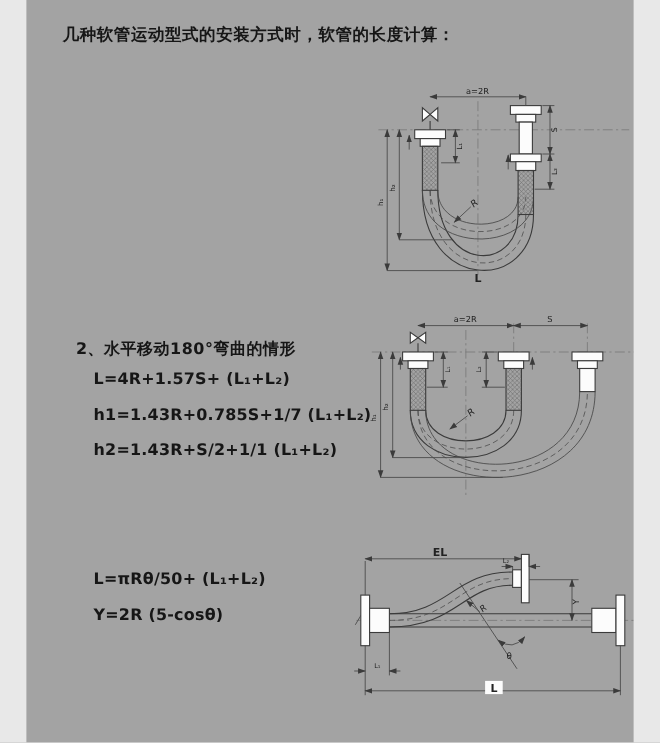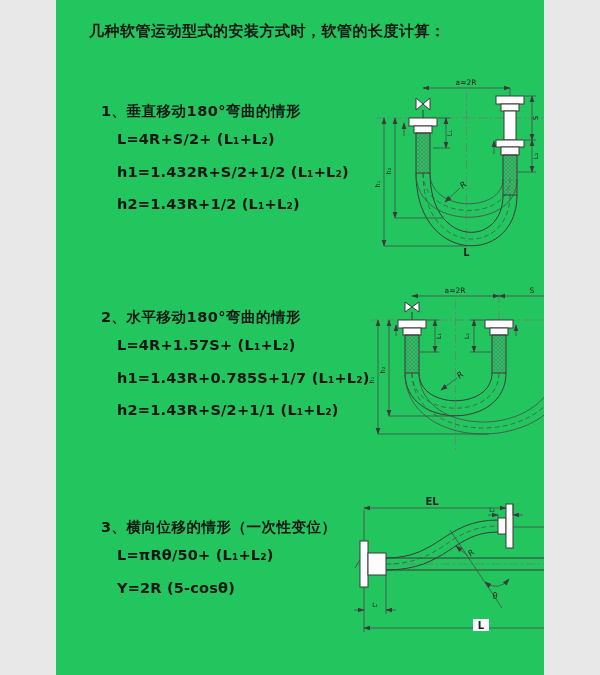--- a/index.html
+++ b/index.html
@@ -1,17 +1,17 @@
 <!DOCTYPE html>
 <html><head>
 <meta charset="utf-8">
 <style>
   html,body { margin:0; padding:0; background:#e8e8e8; }
   .page {
-    position:relative; width:488px; height:675px; background:#22c55e;
+    position:relative; width:552px; height:675px; background:#a3a3a3;
     font-family:"DejaVu Sans","Liberation Sans",sans-serif; color:#161616;
     overflow:hidden; margin:0 auto;
   }
   .doc-title {
     position:absolute; left:33px; top:22px; font-size:15px; font-weight:700;
     letter-spacing:0.5px; white-space:nowrap;
   }
   .sec { position:absolute; left:45px; width:268px; }
   .sec-heading { font-size:14.5px; font-weight:700; letter-spacing:0.5px; margin:0 0 9px 0; white-space:nowrap; }
   .formula { font-size:14.5px; font-weight:600; letter-spacing:0.2px; margin:0 0 13.5px 16px; line-height:19px; white-space:nowrap; }
@@ -25,26 +25,20 @@
   .dash { stroke:#4a4a4a; stroke-width:0.7; fill:none; stroke-dasharray:5 3; }
   .fit  { stroke:#3b3b3b; stroke-width:1; fill:#fcfcfc; }
 </style>
 </head>
 <body>
 
 <div class="page">
 
   <div class="doc-title">几种软管运动型式的安装方式时，软管的长度计算：</div>
 
-  <div class="sec" style="top:102px">
-    <div class="sec-heading">1、垂直移动180°弯曲的情形</div>
-    <div class="formula">L=4R+S/2+ (L₁+L₂)</div>
-    <div class="formula">h1=1.432R+S/2+1/2 (L₁+L₂)</div>
-    <div class="formula">h2=1.43R+1/2 (L₁+L₂)</div>
-  </div>
 
   <svg class="diag" style="left:312px; top:76px" width="275" height="182" viewBox="0 0 275 182">
     <defs>
       <marker id="ar1" viewBox="0 0 10 10" refX="9" refY="5" markerWidth="9" markerHeight="9" orient="auto-start-reverse">
         <path d="M0,1.5 L10,5 L0,8.5 z" fill="#3b3b3b"></path>
       </marker>
       <pattern id="hx1" width="4" height="4" patternUnits="userSpaceOnUse">
         <path d="M0,4 L4,0 M0,0 L4,4" stroke="#6a6a6a" stroke-width="0.5"></path>
       </pattern>
     </defs>
@@ -212,21 +206,20 @@
       <text x="23" y="84" font-size="6.5" text-anchor="middle" transform="rotate(-90 23 84)">h₂</text>
     </g>
 
     <g>
       <path class="dim" d="M95,92 L79,104" marker-end="url(#ar2)"></path>
       <text x="100" y="91" font-size="8.5" font-style="italic" text-anchor="middle" transform="rotate(-40 100 91)">R</text>
     </g>
   </svg>
 
   <div class="sec" style="top:518px">
-    <div class="sec-heading">3、横向位移的情形（一次性变位）</div>
     <div class="formula">L=πRθ/50+ (L₁+L₂)</div>
     <div class="formula">Y=2R (5-cosθ)</div>
   </div>
 
   <svg class="diag" style="left:296px; top:496px" width="302" height="150" viewBox="0 0 302 150">
     <defs>
       <marker id="ar3" viewBox="0 0 10 10" refX="9" refY="5" markerWidth="9" markerHeight="9" orient="auto-start-reverse">
         <path d="M0,1.5 L10,5 L0,8.5 z" fill="#3b3b3b"></path>
       </marker>
     </defs>

